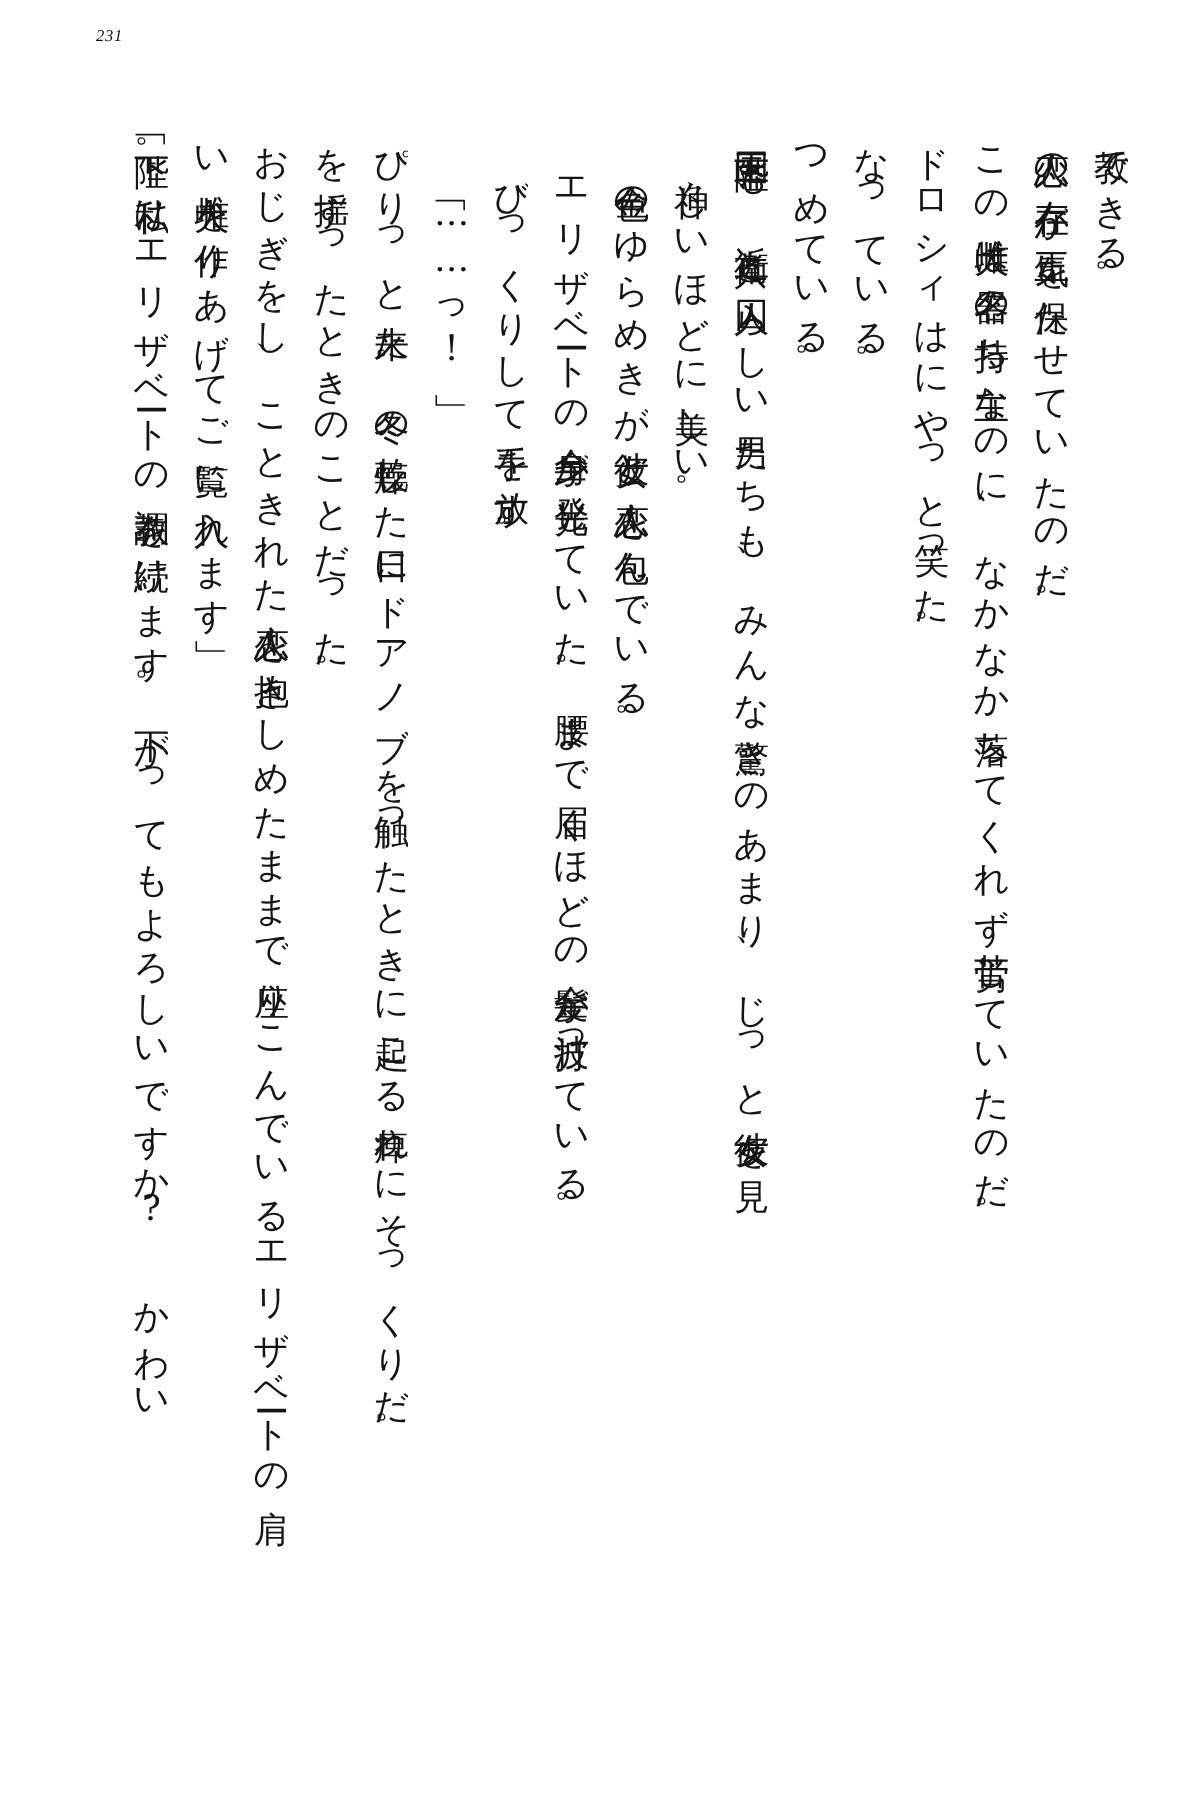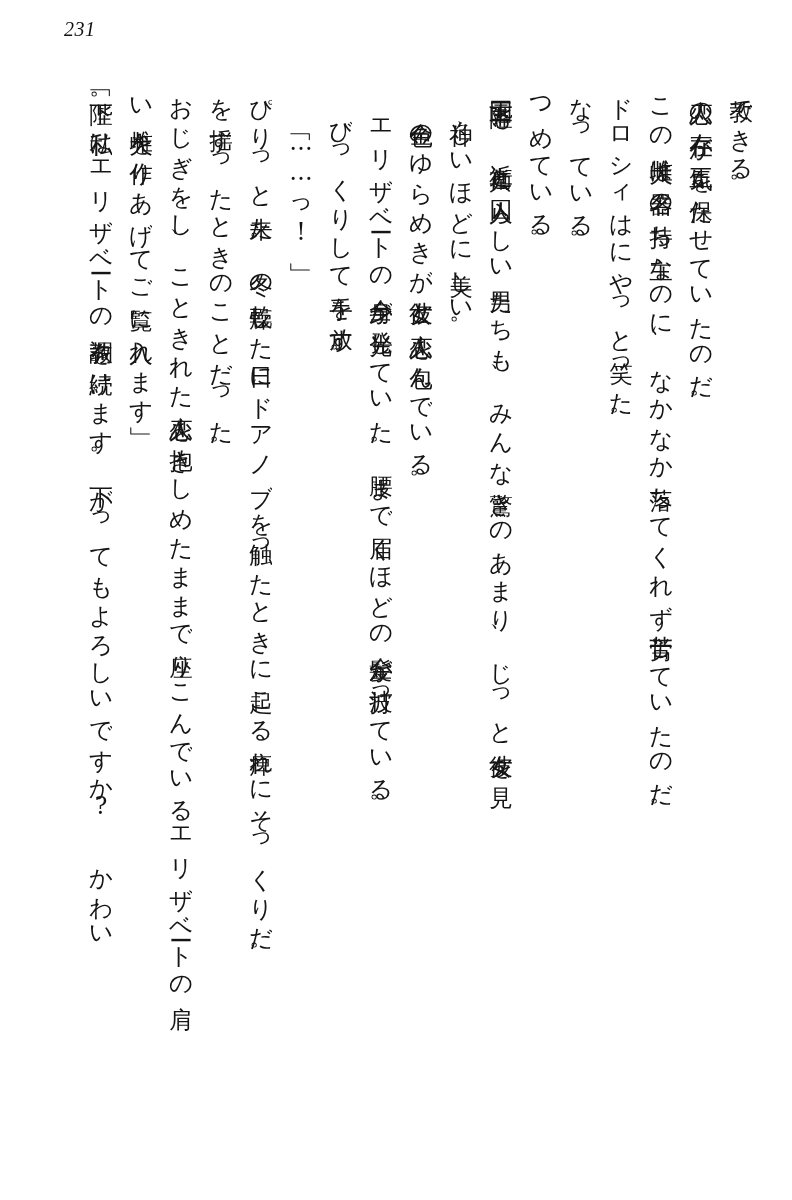--- a/index.html
+++ b/index.html
@@ -19,21 +19,21 @@
     overflow: hidden;
     box-sizing: border-box;
   }
   
   .page-number {
     position: absolute;
     top: 18px;
     left: 64px;
     font-family: "Liberation Serif", "DejaVu Serif", serif;
     font-style: italic;
-    font-size: 20px;
+    font-size: 11px;
     letter-spacing: 0.5px;
     color: #111111;
   }
   
   .text-block {
     position: absolute;
     top: 82px;
     left: 40px;
     width: 712px;
     height: 1075px;

